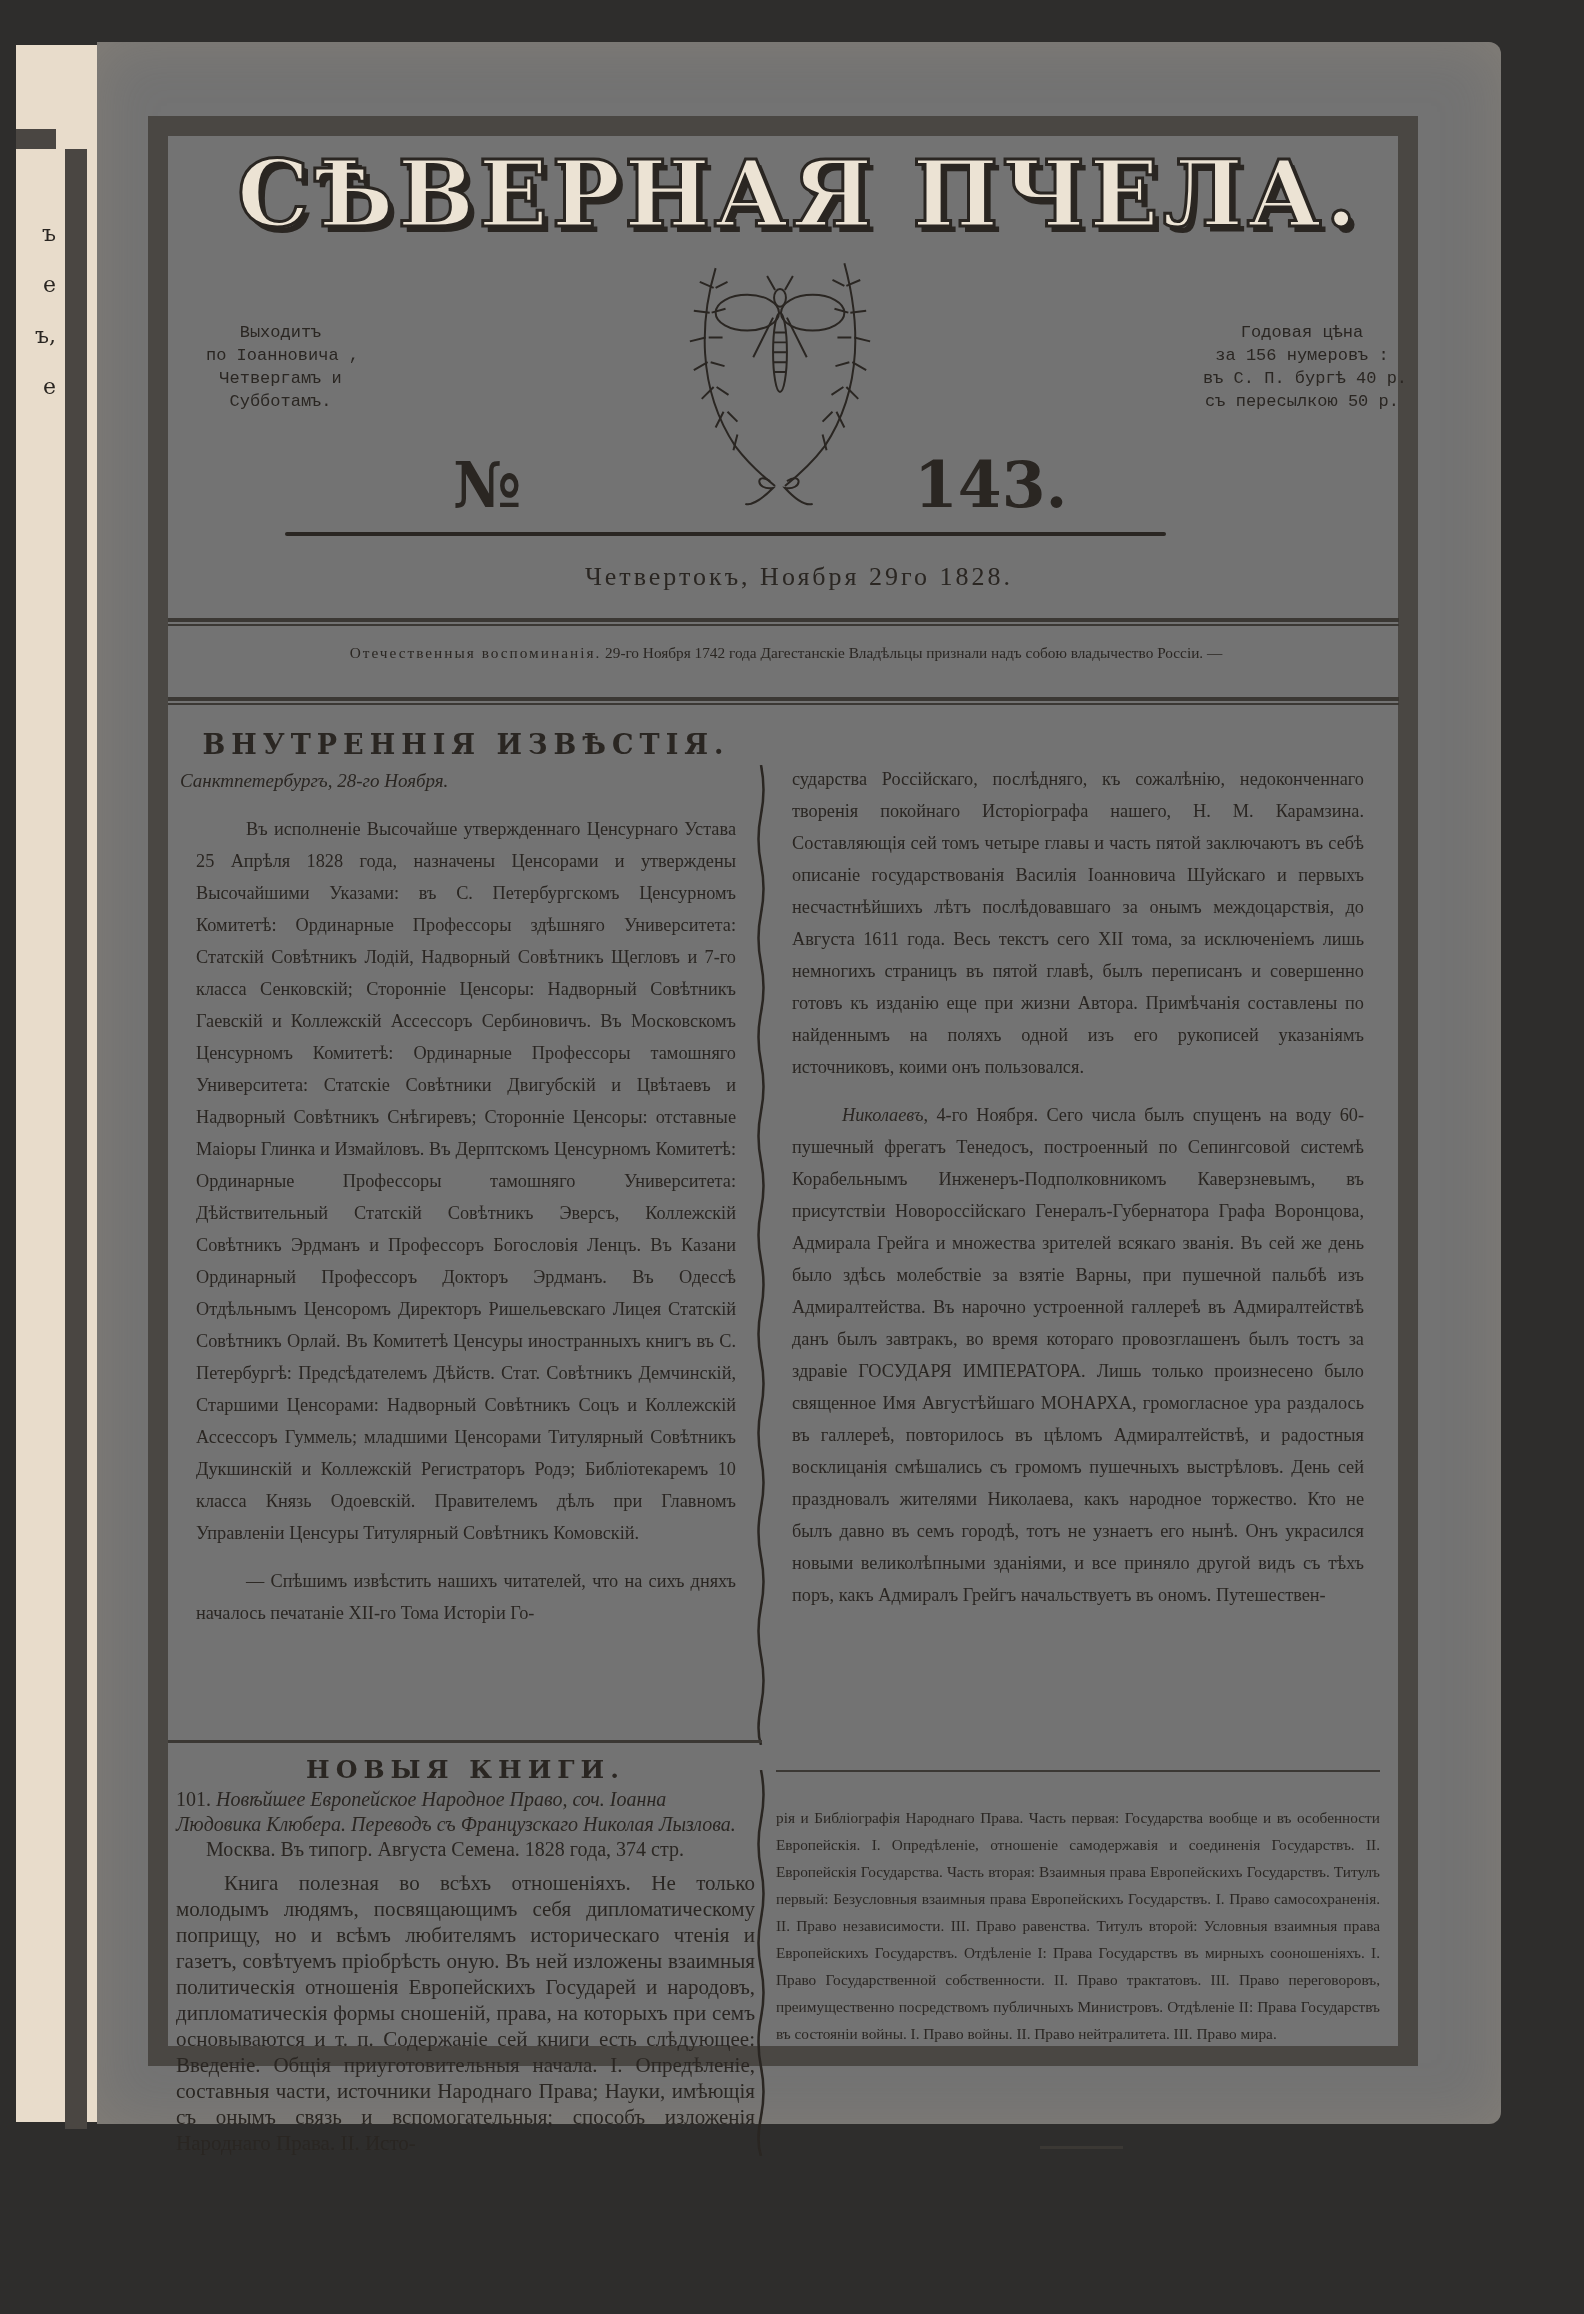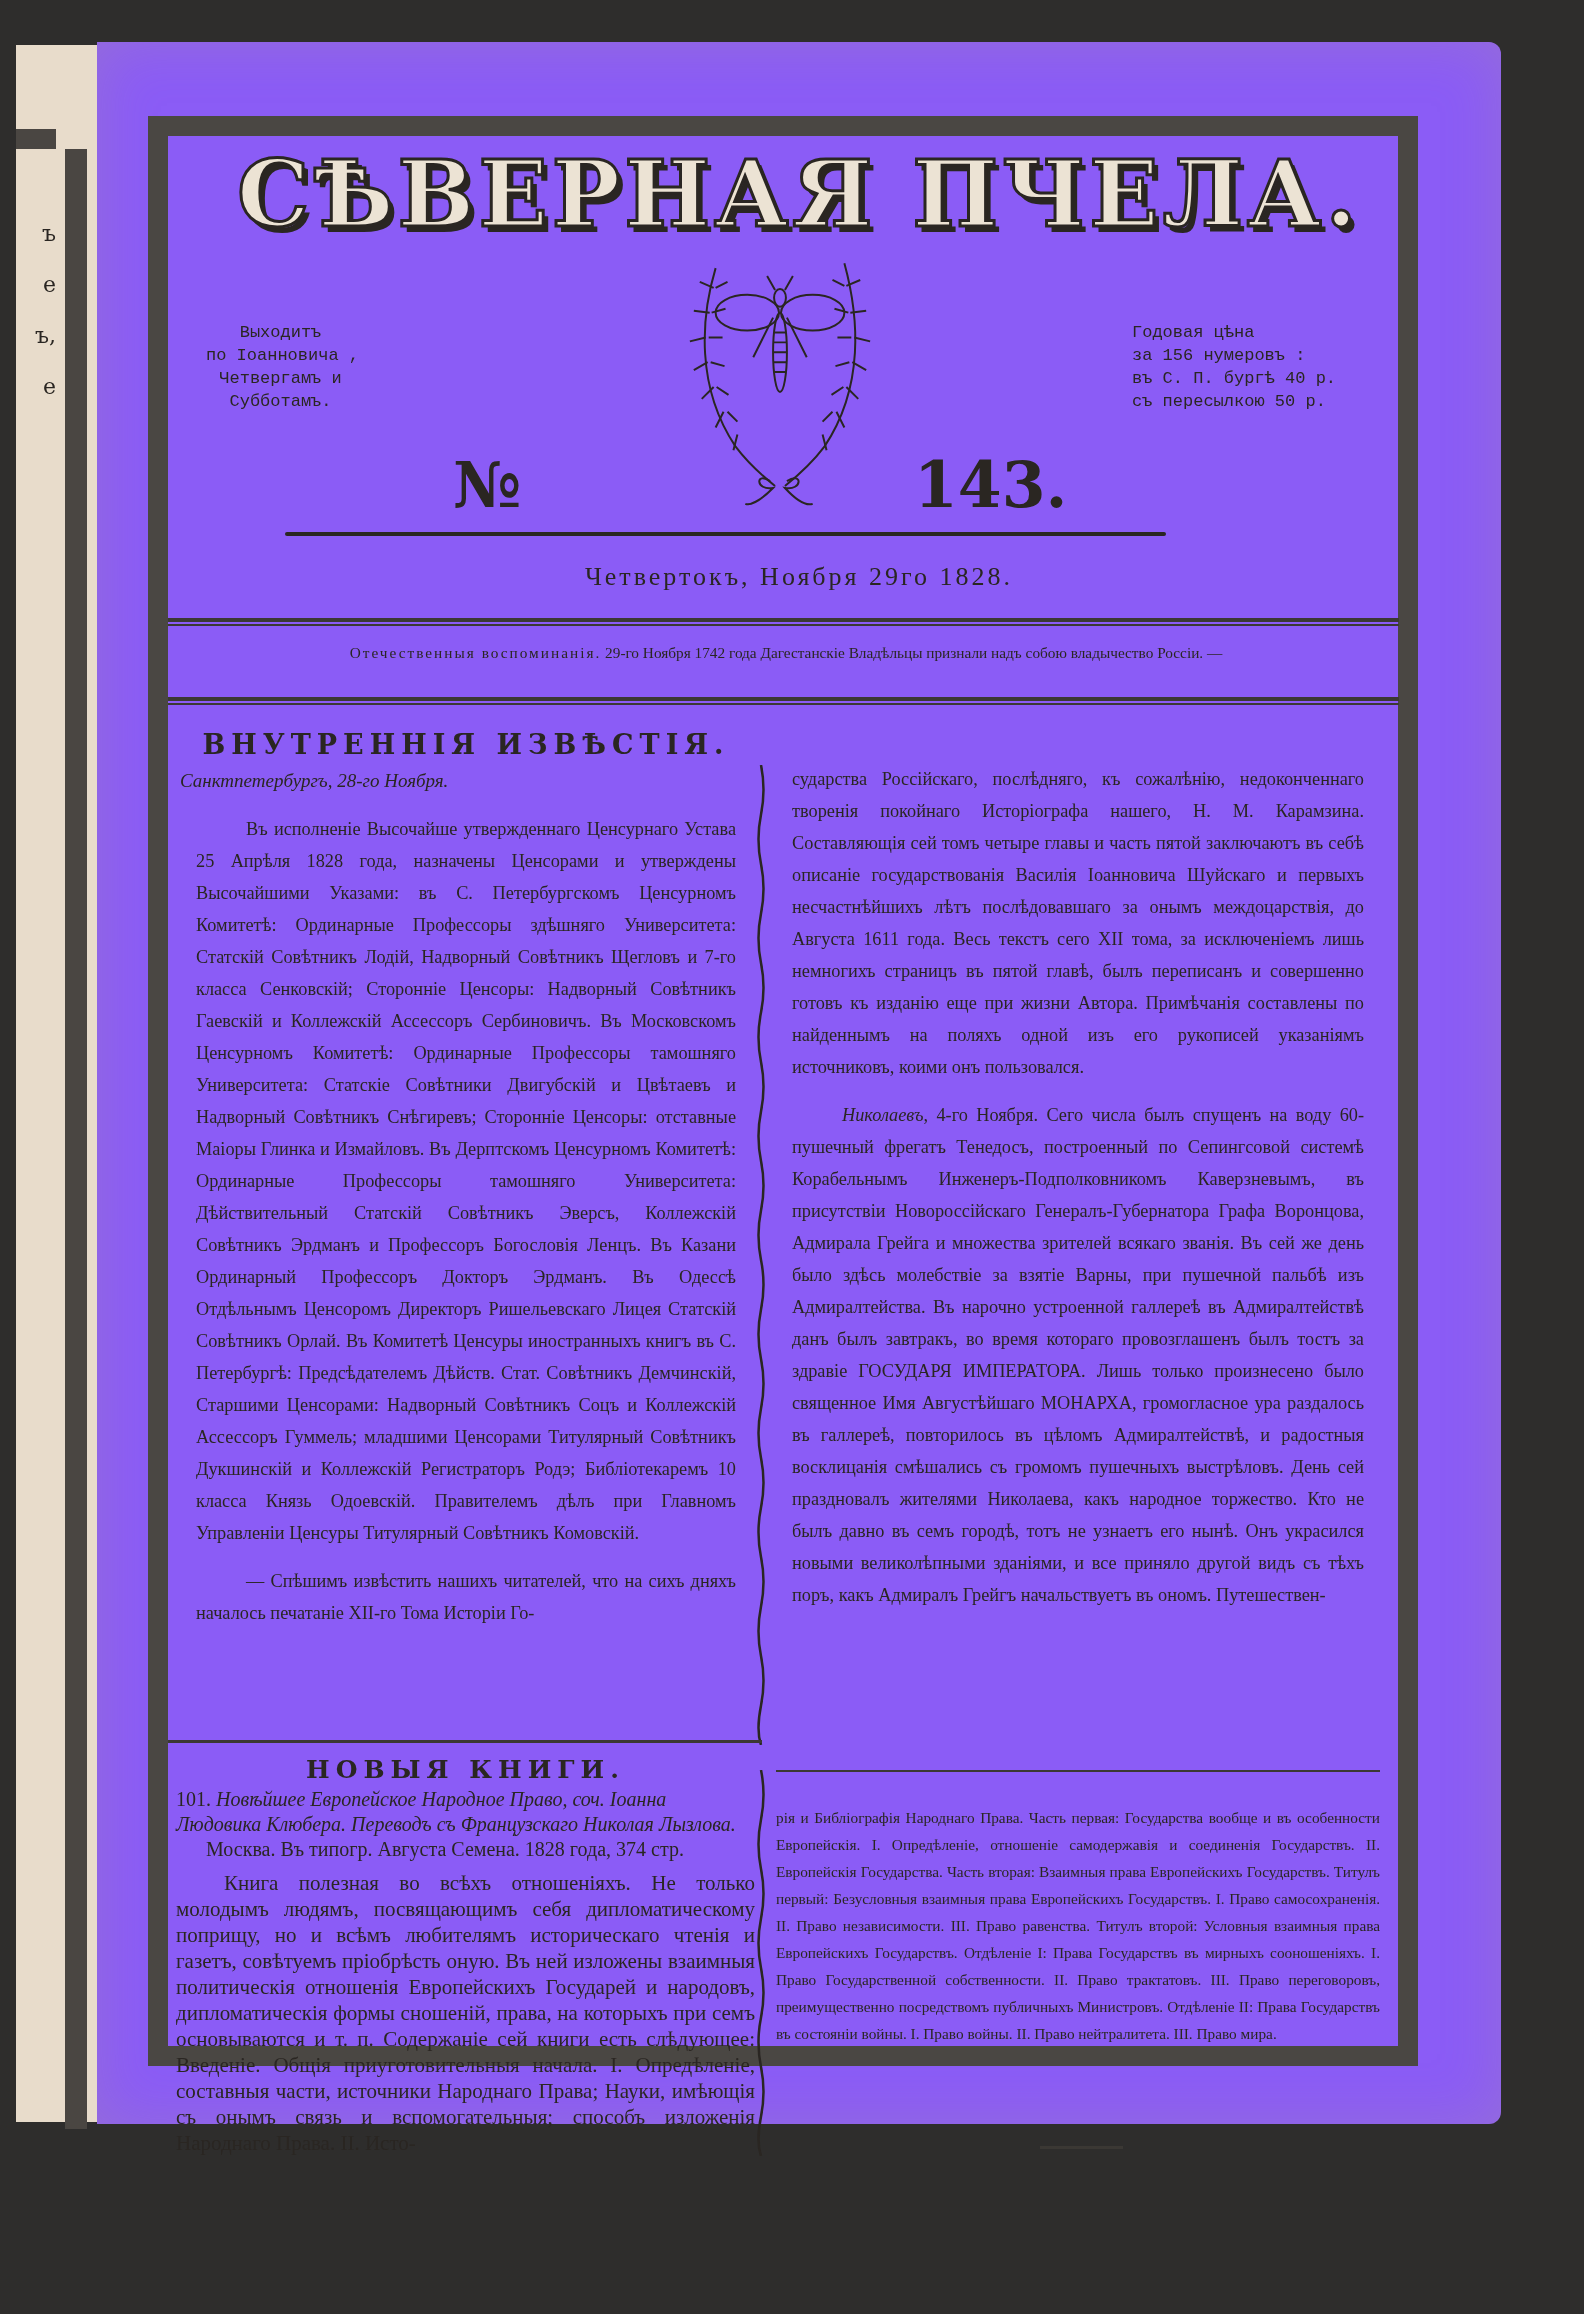--- a/index.html
+++ b/index.html
@@ -22,21 +22,21 @@
   }
   .prev-page .frame-stub-side {
     position: absolute; left: 49px; top: 104px; width: 22px; height: 1980px; background: #4a4642;
   }
   .prev-page .letters {
     position: absolute; left: 0; top: 163px; width: 40px;
     font-size: 22px; line-height: 51px; text-align: right;
   }
   .page {
     position: absolute; left: 97px; top: 42px; width: 1404px; height: 2082px;
-    background: #8b5cf6;
+    background: #737373;
     border-radius: 0 12px 12px 0;
     box-shadow: inset 0 0 59px rgba(180,160,130,0.25);
   }
   .frame {
     position: absolute; left: 51px; top: 74px; width: 1270px; height: 1950px;
     border: 20px solid #4a4743;
     box-sizing: border-box;
   }
   .masthead-title {
     position: absolute; left: 0; right: 0; top: 99px;
@@ -46,21 +46,21 @@
     font-size: 91px; letter-spacing: 4px;
     color: #ece3d4;
     -webkit-text-stroke: 3px #2a2622;
     text-shadow: 5px 6px 0 #2a2622;
   }
   .side-note {
     position: absolute; top: 279px;
     font-family: Liberation Mono, monospace; font-size: 17px; line-height: 23px;
   }
   .side-note.left { left: 109px; width: 149px; text-align: center; }
-  .side-note.right { left: 1035px; width: 198px; }
+  .side-note.right { left: 1106px; width: 198px; text-align: center; }
   .side-note div { white-space: nowrap; }
   .emblem { position: absolute; left: 579px; top: 216px; width: 208px; height: 248px; }
   .issue-no {
     position: absolute; left: 356px; top: 406px;
     font-size: 63px; font-weight: bold; font-family: "DejaVu Serif", serif;
   }
   .issue-num {
     position: absolute; left: 817px; top: 406px;
     font-size: 63px; font-weight: bold; font-family: "DejaVu Serif", serif;
   }

